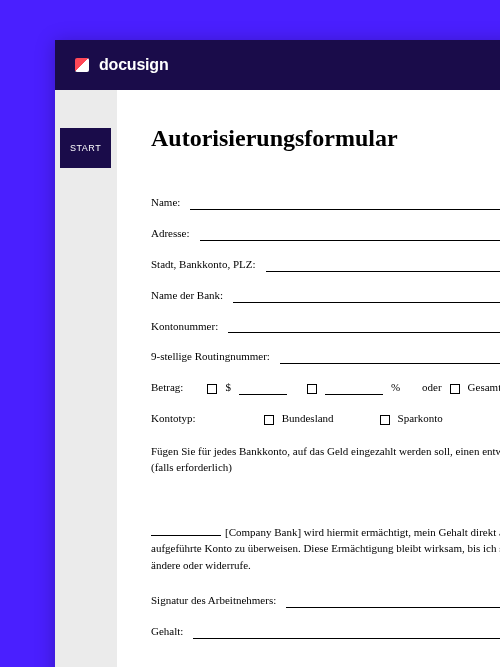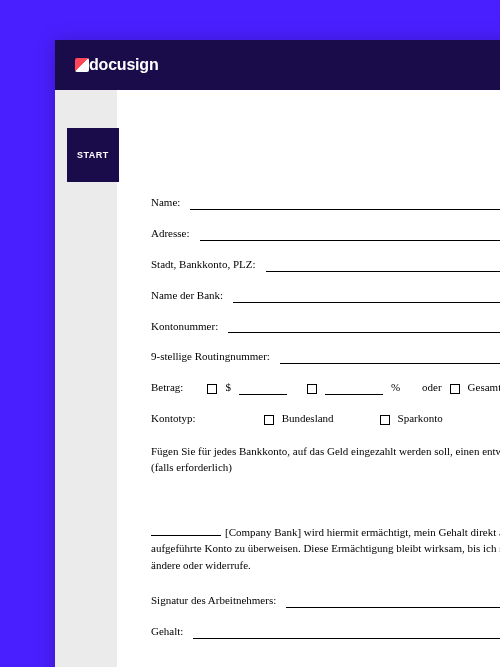--- a/index.html
+++ b/index.html
@@ -20,21 +20,21 @@
   .titlebar {
     height: 50px;
     background: #1a0c4a;
     display: flex;
     align-items: center;
     padding: 0 20px;
   }
   .logo {
     display: flex;
     align-items: center;
-    gap: 0;
+    gap: 10px;
     font-family: Helvetica, Arial, sans-serif;
     font-weight: 600;
     font-size: 16px;
     color: #fff;
     letter-spacing: -0.2px;
   }
   .logo-mark {
     width: 14px;
     height: 14px;
     background: linear-gradient(135deg, #ff4757 0 50%, #ffffff 50% 100%);
@@ -46,28 +46,28 @@
   }
   .gutter {
     width: 62px;
     background: #ebebeb;
     position: relative;
     flex-shrink: 0;
   }
   .start-btn {
     position: absolute;
     top: 38px;
-    left: 12px;
+    left: 5px;
     background: #1a0c4a;
     color: #fff;
     font-family: Helvetica, Arial, sans-serif;
     font-size: 9px;
-    font-weight: 700;
+    font-weight: 400;
     letter-spacing: 0.5px;
-    padding: 22px 10px;
+    padding: 15px 10px;
     border: none;
     cursor: pointer;
   }
   .page {
     flex: 1;
     background: #fff;
     padding: 34px 32px 40px 34px;
     font-size: 11px;
     color: #000;
     line-height: 1.35;
@@ -153,21 +153,21 @@
     </div>
   </div>
 
   <div class="body">
     <div class="gutter">
       <button class="start-btn">START</button>
     </div>
 
     <div class="page">
       <h1 class="title">
-        <br>
+        <span>Autorisierungsformular</span><br>
       </h1>
 
       <div class="field-row">
         <span class="label">Name:</span>
         <span class="line"></span>
       </div>
       <div class="field-row">
         <span class="label">Adresse:</span>
         <span class="line"></span>
       </div>

